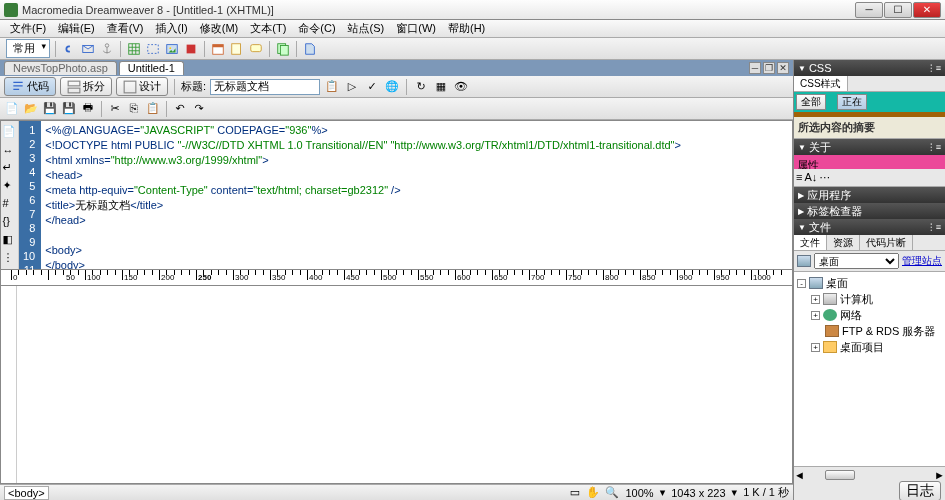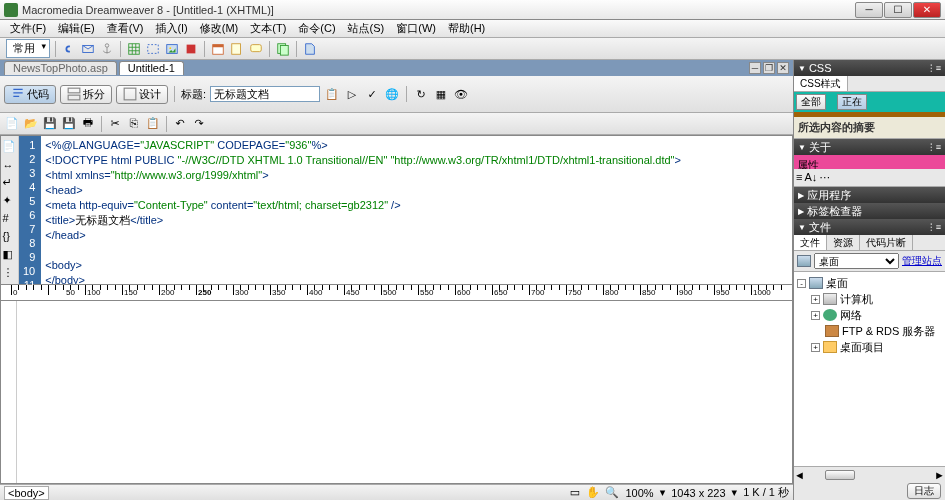--- a/index.html
+++ b/index.html
@@ -17,21 +17,21 @@
 .dd:after{content:"▾";position:absolute;right:3px;top:1px;font-size:9px}
 .tbicon{width:16px;height:16px;border:1px solid transparent;border-radius:2px;display:flex;align-items:center;justify-content:center;cursor:pointer}
 .sep{width:1px;height:16px;background:#aaa;margin:0 2px}
 .mainrow{display:flex;height:calc(100% - 60px)}
 .leftcol{flex:1;display:flex;flex-direction:column;background:#ece9d8;min-width:0}
 .tabrow{background:#7d98b8;height:16px;display:flex;align-items:center;padding:0 4px;gap:2px}
 .tab{background:#e8e8e8;border:1px solid #888;border-bottom:none;padding:0 8px;height:14px;line-height:13px;border-radius:3px 3px 0 0;color:#666;cursor:pointer}
 .tab.active{background:#fff;color:#000}
 .tabctrl{margin-left:auto;display:flex;gap:2px;color:#333}
 .tabctrl span{width:12px;height:12px;background:#ddd;border:1px solid #888;display:flex;align-items:center;justify-content:center;font-size:9px;cursor:pointer}
-.viewbar{background:linear-gradient(#f4f4f4,#e0e0e0);height:37px;display:flex;align-items:center;padding:0 4px;gap:4px;border-bottom:1px solid #aaa}
+.viewbar{background:linear-gradient(#f4f4f4,#e0e0e0);height:22px;display:flex;align-items:center;padding:0 4px;gap:4px;border-bottom:1px solid #aaa}
 .viewbtn{background:linear-gradient(#fdfdfd,#e4e4e4);border:1px solid #888;border-radius:3px;padding:1px 6px;display:flex;align-items:center;gap:2px;cursor:pointer}
 .viewbtn.active{background:linear-gradient(#d4e4f4,#b4cce4)}
 .titleinput{background:#fff;border:1px solid #7b9ebd;height:16px;width:110px;padding:0 3px}
 .toolbar2{background:linear-gradient(#f4f4f4,#e0e0e0);height:22px;display:flex;align-items:center;padding:0 4px;gap:3px;border-bottom:1px solid #aaa}
 .splitview{flex:1;display:flex;flex-direction:column;min-height:0}
 .codearea{display:flex;background:#fff;border:1px solid #888;height:150px}
 .gutter-tools{width:18px;background:#e8e8e8;border-right:1px solid #ccc;display:flex;flex-direction:column;align-items:center;gap:4px;padding-top:4px}
 .gutter-tools div{width:14px;height:14px;cursor:pointer}
 .linenums{background:#3a6ea5;color:#fff;text-align:right;padding:2px 6px 2px 4px;font-family:"Courier New",monospace;font-size:11px;line-height:14px;user-select:none}
 .code{flex:1;padding:2px 4px;font-family:"Courier New",monospace;font-size:11px;line-height:14px;white-space:pre;overflow:auto;color:#002f7e}
@@ -67,21 +67,21 @@
 .tree .exp{width:9px;height:9px;border:1px solid #888;display:inline-flex;align-items:center;justify-content:center;font-size:8px;line-height:7px}
 .tree .ind1{padding-left:14px}
 .fico{width:14px;height:12px;display:inline-block}
 .fico.drive{background:linear-gradient(#cde,#8ab);border:1px solid #678}
 .fico.pc{background:linear-gradient(#eee,#bbb);border:1px solid #888}
 .fico.net{background:#4a7;border-radius:50%}
 .fico.ftp{background:#c84;border:1px solid #963}
 .fico.folder{background:#fc6;border:1px solid #c93}
 .scroll-ph{height:16px;background:#e8e8e8;border-top:1px solid #aaa;display:flex;align-items:center}
 .scroll-ph .thumb{width:30px;height:10px;background:linear-gradient(#fdfdfd,#ccc);border:1px solid #888;border-radius:2px;margin-left:20px}
-.logbtn{background:linear-gradient(#fdfdfd,#e0e0e0);border:1px solid #888;border-radius:3px;padding:0 6px;margin-left:auto;font-size:10px;cursor:pointer}
+.logbtn{background:linear-gradient(#fdfdfd,#e0e0e0);border:1px solid #888;border-radius:3px;padding:0 6px;margin-left:auto;font-size:14px;cursor:pointer}
 svg{width:14px;height:14px}
 </style>
 </head>
 <body>
 
 <div class="titlebar">
   <div class="icon"></div>
   <div class="title">Macromedia Dreamweaver 8 - [Untitled-1 (XHTML)]</div>
   <div class="winbtns">
     <div>─</div>

